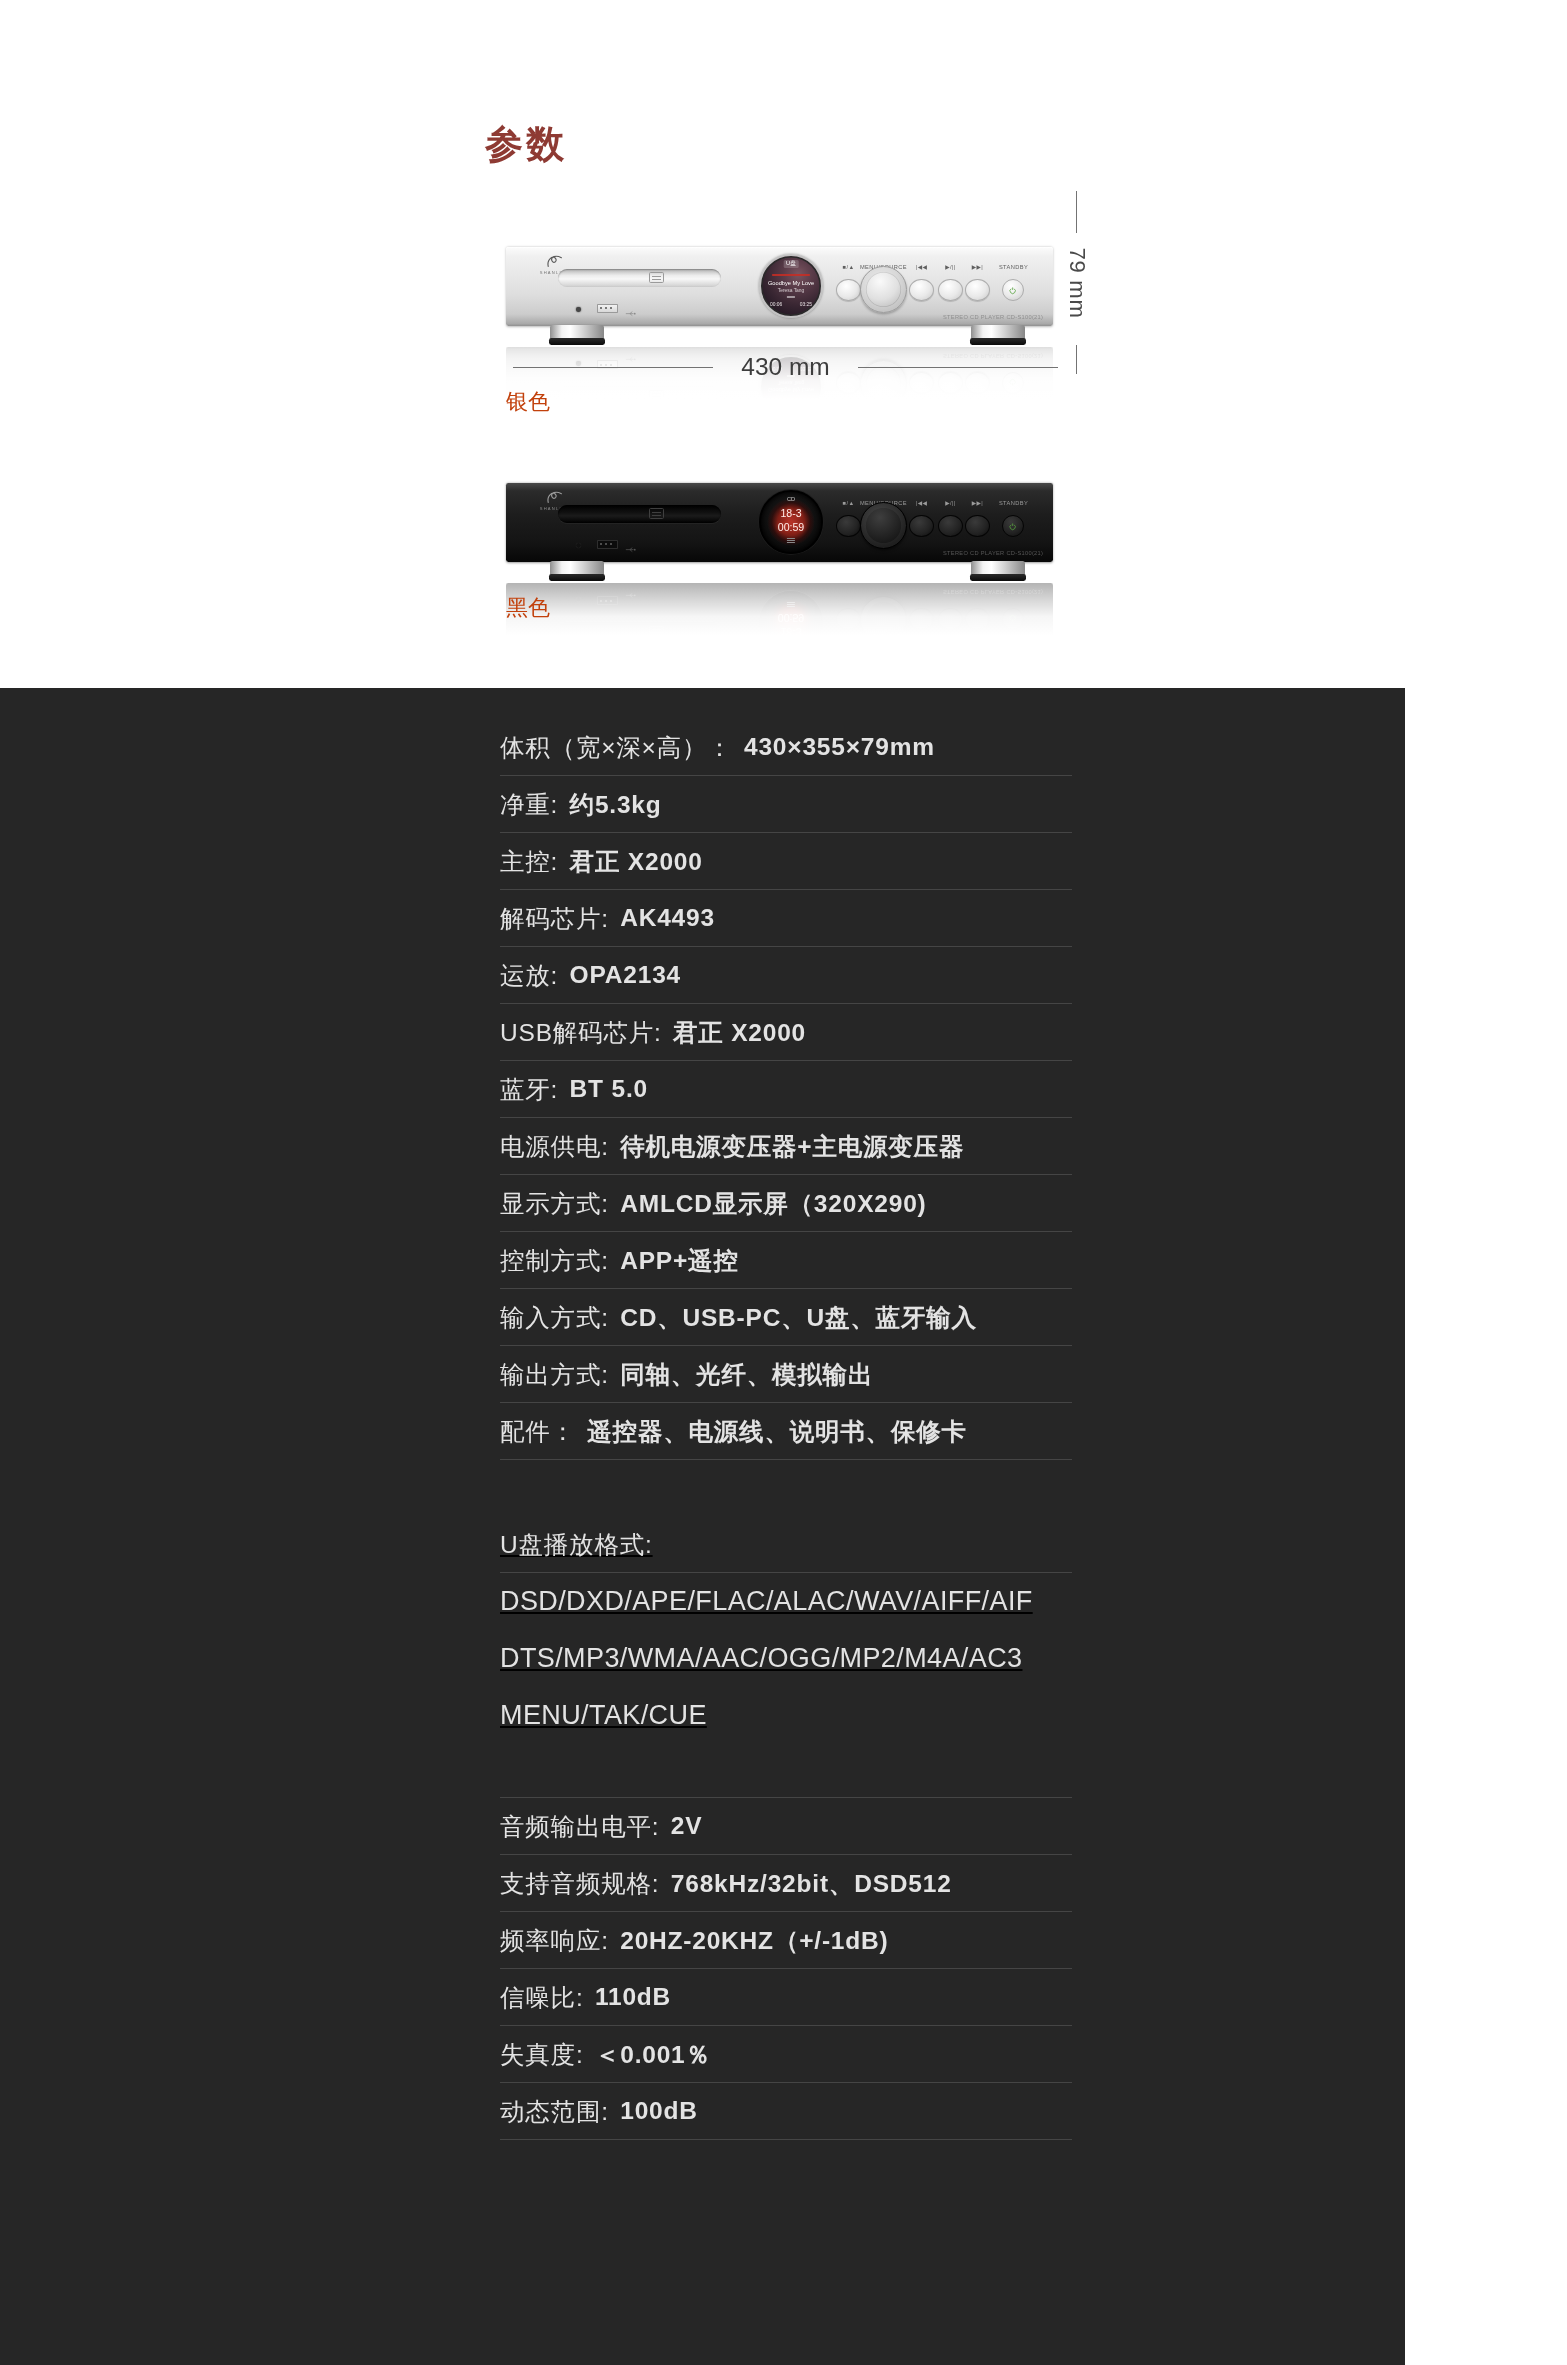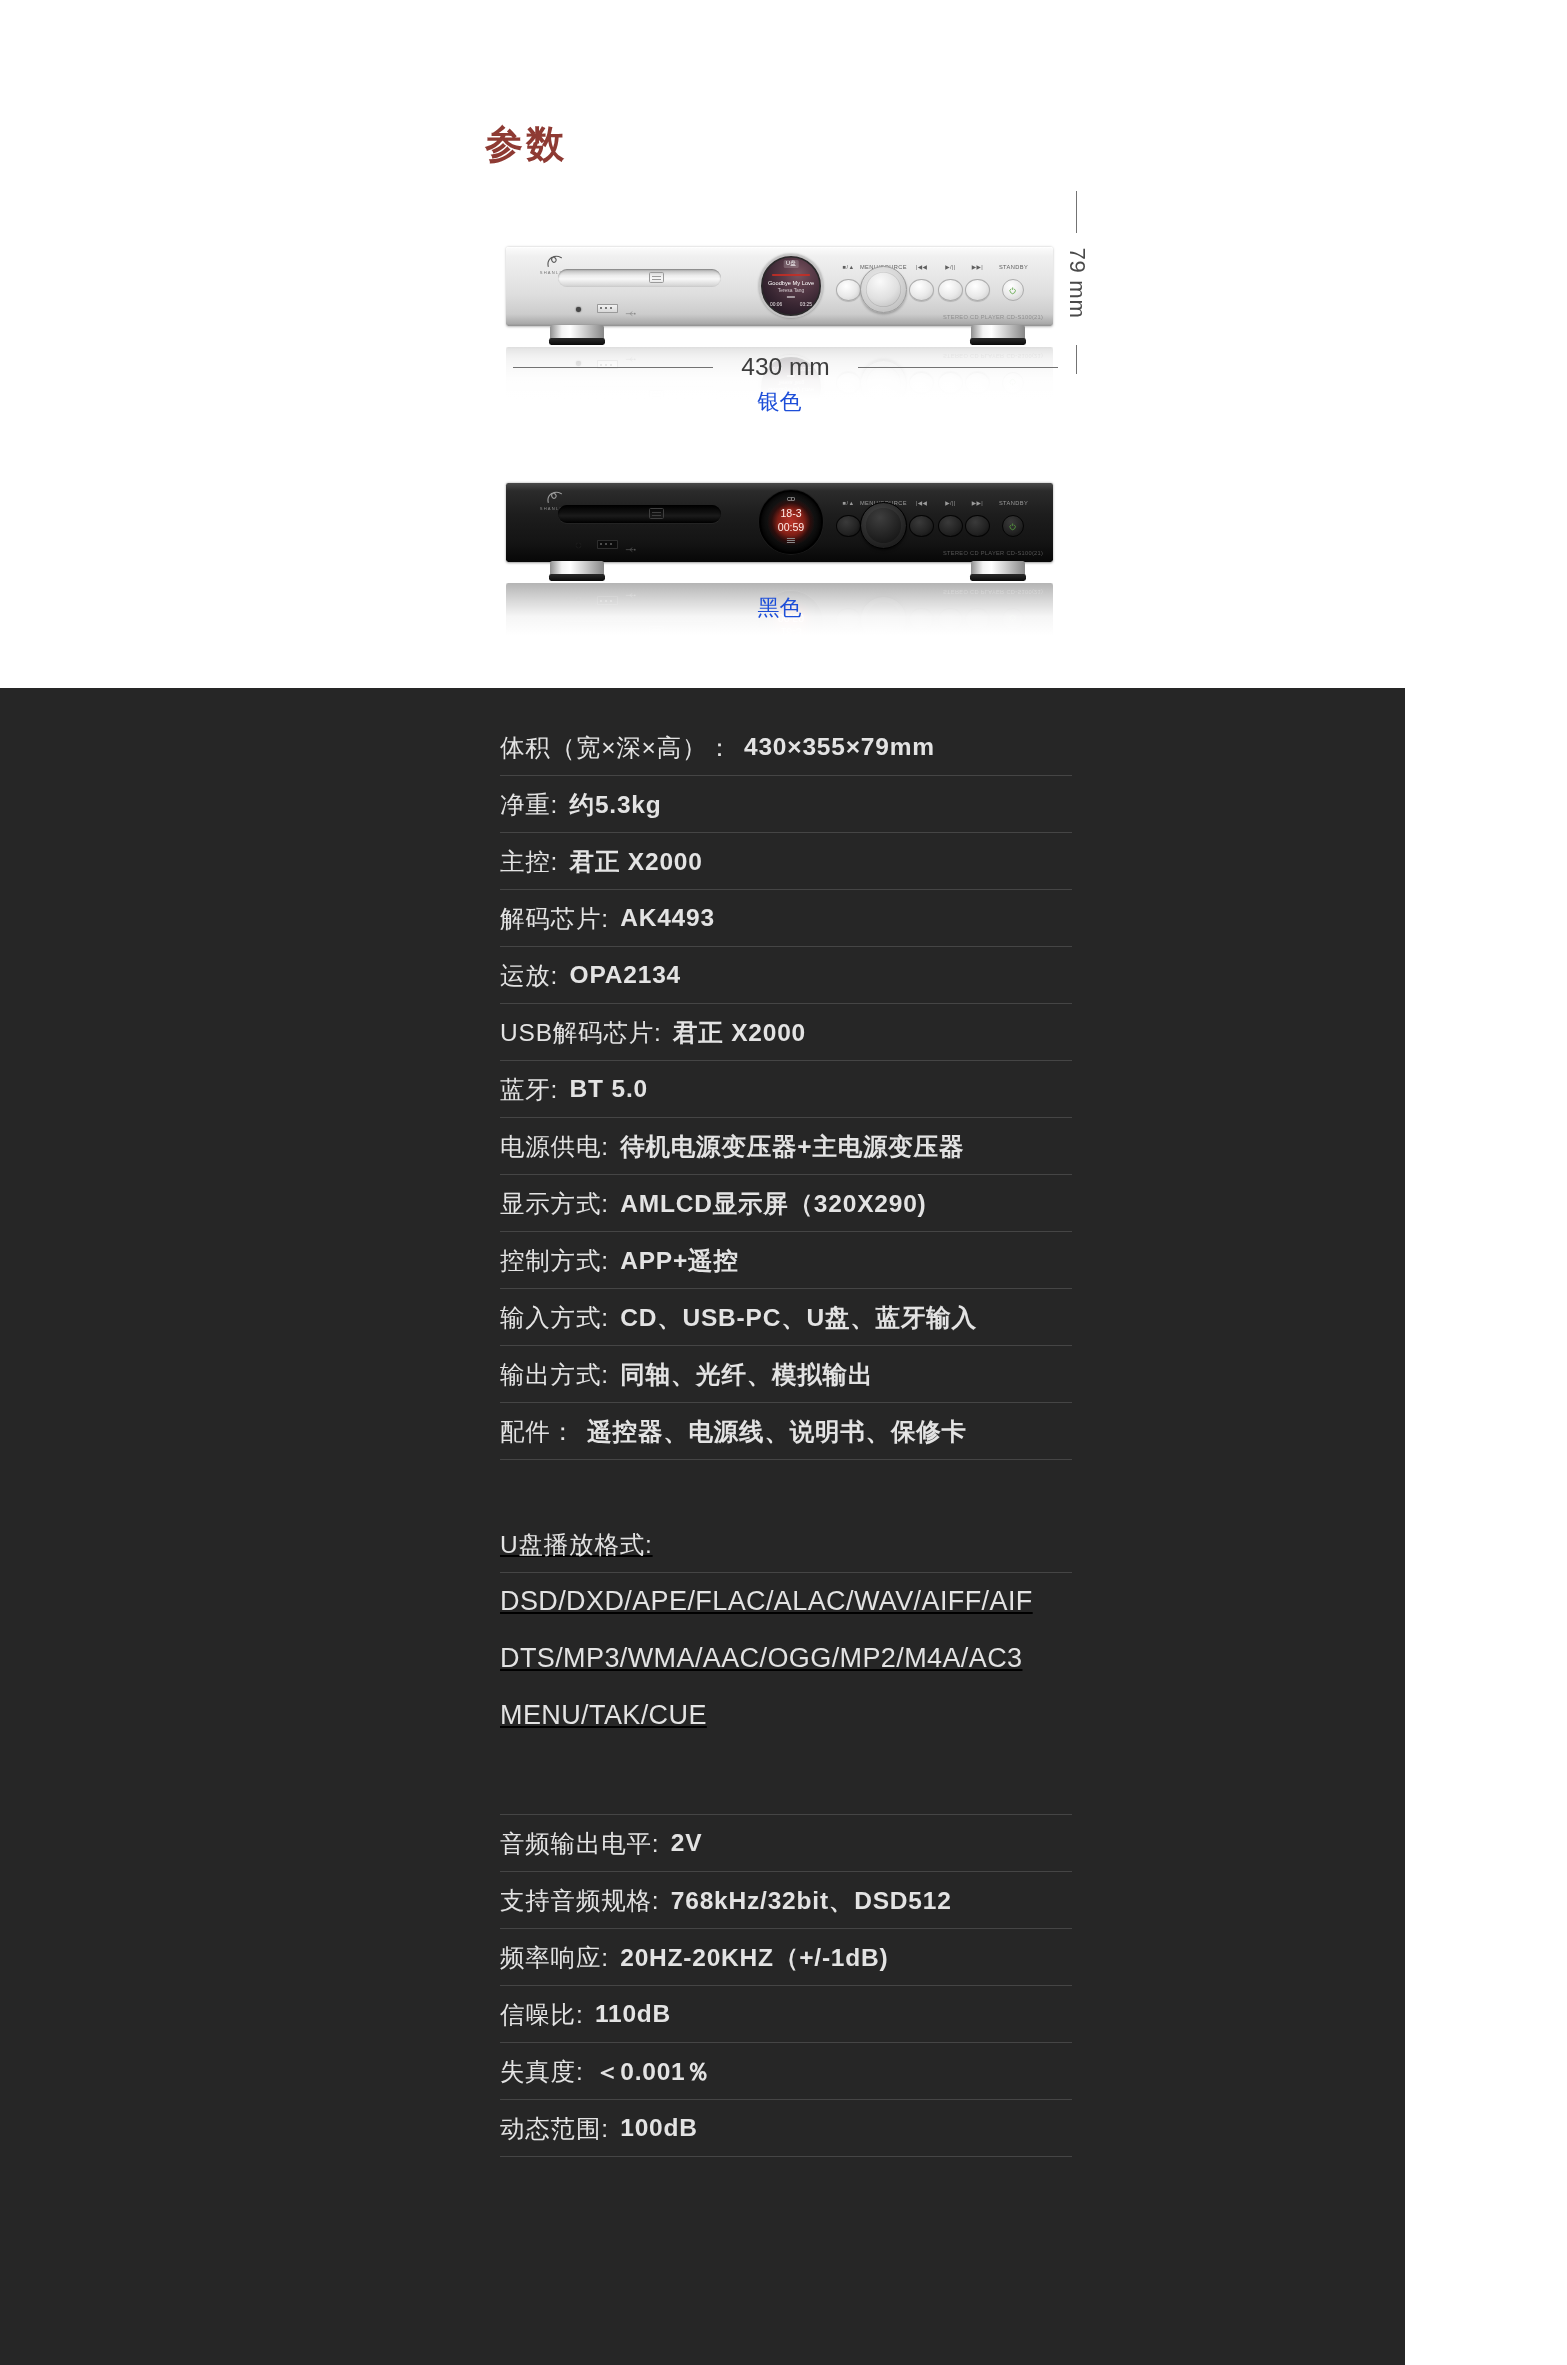--- a/index.html
+++ b/index.html
@@ -109,33 +109,33 @@
   
   .dim-height{position:absolute;left:1059px;top:191px;width:36px;height:183px;}
   .dim-height .vline{position:absolute;left:17px;width:0.8px;background:#737373;}
   .dim-height .vtop{top:0;height:42px;} .dim-height .vbot{bottom:0;height:29px;}
   .dim-text-v{position:absolute;left:50%;top:50%;transform:translate(-50%,-50%) rotate(90deg);
               font-size:22px;color:var(--dim-gray);white-space:nowrap;font-weight:300;letter-spacing:0.8px;}
   .dim-width{position:absolute;left:513px;top:353px;width:545px;height:28px;display:flex;align-items:center;}
   .dim-width .hline{flex:1;height:0.8px;background:#737373;}
   .dim-text-h{margin:0 28px;font-size:24.5px;color:#3d3d3d;font-weight:300;}
 
-  .color-label{position:absolute;left:506px;width:547px;text-align:center;font-size:22px;color:#1d4ed8;z-index:5;}
+  .color-label{position:absolute;left:506px;width:547px;text-align:left;font-size:22px;color:#c2410c;z-index:5;}
   .silver-label{top:387px;} .black-label{top:593px;}
 
   
   .specs{position:absolute;left:0;top:688px;width:1405px;height:1678px;background:var(--section-bg);}
   .spec-wrap{position:absolute;left:500px;top:31px;width:572px;}
   .spec-row{height:57px;display:flex;align-items:center;border-bottom:0.8px solid var(--divider);
             font-size:24.5px;font-weight:300;color:var(--spec-text);letter-spacing:0.8px;white-space:nowrap;}
   .spec-value{margin-left:11.4px;font-weight:bold;}
   .format-row{height:57px;display:flex;align-items:center;font-size:27px;font-weight:300;
               color:var(--spec-text);letter-spacing:0.4px;white-space:nowrap;}
   #spec-usb{margin-top:56px;text-decoration:underline;}
-  #spec-audio{margin-top:70px;border-top:0.8px solid var(--divider);}
+  #spec-audio{margin-top:53px;border-top:0.8px solid var(--divider);}
 </style>
 </head>
 <body>
 
 <div class="page">
   <section class="hero">
     <h1 class="page-title">参数</h1>
 
     <div id="silver-player-slot" class="player-slot silver-slot">
         <div class="pbody silver">

